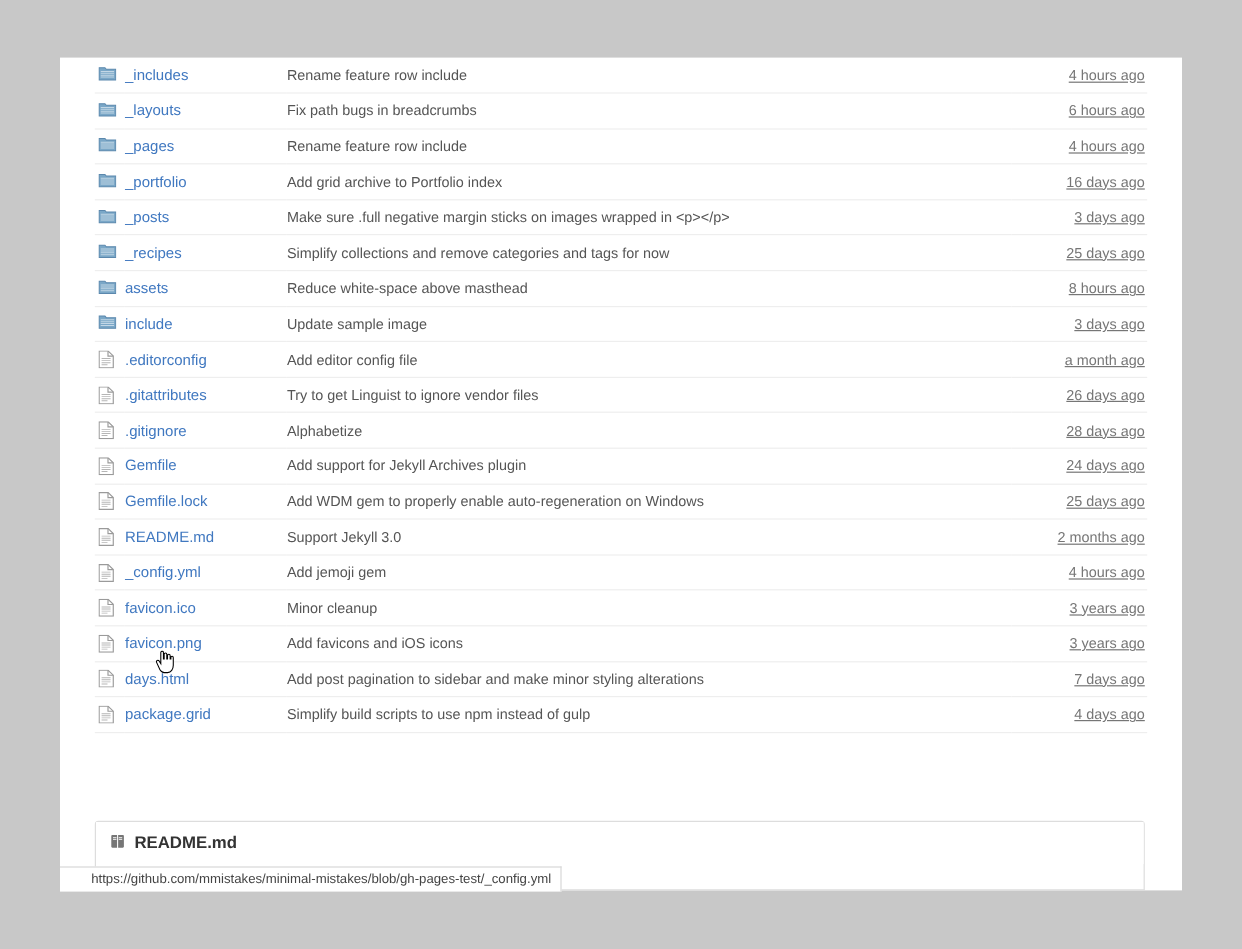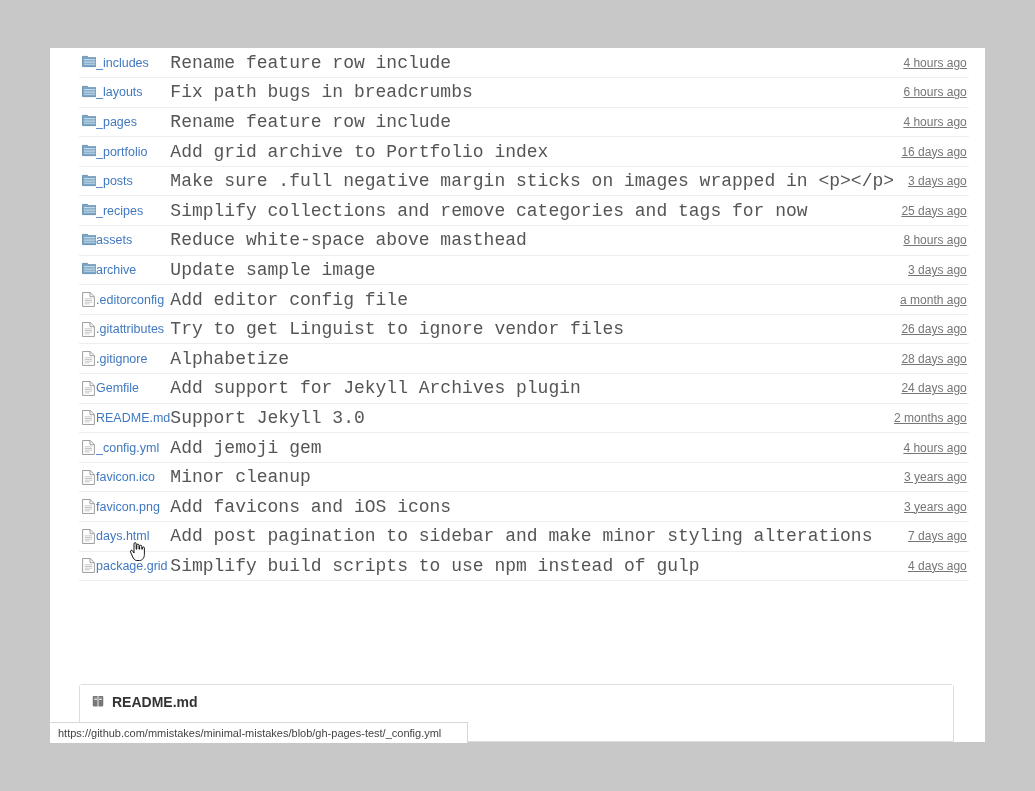--- a/index.html
+++ b/index.html
@@ -58,22 +58,21 @@
     padding-left: 3px;
   }
 
   td.col-name {
     width: 134px;
   }
 
   td.col-msg {
     width: 600px;
     color: #555;
-    font-size: 18px;
-    font-family: Liberation Mono, monospace;
+    font-size: 12px;
   }
 
   td.col-age {
     width: 110px;
     text-align: right;
     color: #767676;
     font-size: 12px;
     padding-right: 2px;
     text-decoration: underline;
   }
@@ -239,21 +238,21 @@
             <td class="col-name"><a class="fname">assets</a></td>
             <td class="col-msg"><a class="msg-link">Reduce white-space above masthead</a></td>
             <td class="col-age">8 hours ago</td>
           </tr>
           <tr class="file-row">
             <td class="col-icon"><span class="icon icon-folder"><svg width="15" height="13" viewBox="0 0 16 14">
                   <path fill="#7aa7c7" d="M0.5 1.5h5.3l1.2 1.4H15.5v9.6H0.5z"></path>
                   <path fill="#ffffff" d="M2 4.4h12v0.9H2zM2 6.1h12V7H2zM2 7.8h12v0.9H2zM2 9.5h12v0.9H2z" opacity="0.55"></path>
                   <path fill="none" stroke="#5b88ad" stroke-width="0.9" d="M0.5 1.5h5.3l1.2 1.4H15.5v9.6H0.5z"></path>
                 </svg></span></td>
-            <td class="col-name"><a class="fname">archive</a></td>
+            <td class="col-name"><a class="fname">include</a></td>
             <td class="col-msg"><a class="msg-link">Update sample image</a></td>
             <td class="col-age">3 days ago</td>
           </tr>
           <tr class="file-row">
             <td class="col-icon"><span class="icon icon-file"><svg width="13" height="15" viewBox="0 0 12 14">
                   <path fill="#ffffff" stroke="#9a9a9a" stroke-width="0.9" d="M0.5 0.5h7L11.5 4.3v9.2H0.5z"></path>
                   <path fill="none" stroke="#9a9a9a" stroke-width="0.9" d="M7.4 0.6v3.8h4"></path>
                   <path fill="#b5b5b5" d="M2.4 6h7v0.7h-7zM2.4 7.6h7v0.7h-7zM2.4 9.2h7v0.7h-7zM2.4 10.8h4.6v0.7H2.4z"></path>
                 </svg></span></td>
             <td class="col-name"><a class="fname">.editorconfig</a></td>
@@ -282,20 +281,30 @@
           </tr>
           <tr class="file-row">
             <td class="col-icon"><span class="icon icon-file"><svg width="13" height="15" viewBox="0 0 12 14">
                   <path fill="#ffffff" stroke="#9a9a9a" stroke-width="0.9" d="M0.5 0.5h7L11.5 4.3v9.2H0.5z"></path>
                   <path fill="none" stroke="#9a9a9a" stroke-width="0.9" d="M7.4 0.6v3.8h4"></path>
                   <path fill="#b5b5b5" d="M2.4 6h7v0.7h-7zM2.4 7.6h7v0.7h-7zM2.4 9.2h7v0.7h-7zM2.4 10.8h4.6v0.7H2.4z"></path>
                 </svg></span></td>
             <td class="col-name"><a class="fname">Gemfile</a></td>
             <td class="col-msg"><a class="msg-link">Add support for Jekyll Archives plugin</a></td>
             <td class="col-age">24 days ago</td>
+          </tr>
+          <tr class="file-row">
+            <td class="col-icon"><span class="icon icon-file"><svg width="13" height="15" viewBox="0 0 12 14">
+                  <path fill="#ffffff" stroke="#9a9a9a" stroke-width="0.9" d="M0.5 0.5h7L11.5 4.3v9.2H0.5z"></path>
+                  <path fill="none" stroke="#9a9a9a" stroke-width="0.9" d="M7.4 0.6v3.8h4"></path>
+                  <path fill="#b5b5b5" d="M2.4 6h7v0.7h-7zM2.4 7.6h7v0.7h-7zM2.4 9.2h7v0.7h-7zM2.4 10.8h4.6v0.7H2.4z"></path>
+                </svg></span></td>
+            <td class="col-name"><a class="fname">Gemfile.lock</a></td>
+            <td class="col-msg"><a class="msg-link">Add WDM gem to properly enable auto-regeneration on Windows</a></td>
+            <td class="col-age">25 days ago</td>
           </tr>
           <tr class="file-row">
             <td class="col-icon"><span class="icon icon-file"><svg width="13" height="15" viewBox="0 0 12 14">
                   <path fill="#ffffff" stroke="#9a9a9a" stroke-width="0.9" d="M0.5 0.5h7L11.5 4.3v9.2H0.5z"></path>
                   <path fill="none" stroke="#9a9a9a" stroke-width="0.9" d="M7.4 0.6v3.8h4"></path>
                   <path fill="#b5b5b5" d="M2.4 6h7v0.7h-7zM2.4 7.6h7v0.7h-7zM2.4 9.2h7v0.7h-7zM2.4 10.8h4.6v0.7H2.4z"></path>
                 </svg></span></td>
             <td class="col-name"><a class="fname">README.md</a></td>
             <td class="col-msg"><a class="msg-link">Support Jekyll 3.0</a></td>
             <td class="col-age">2 months ago</td>
@@ -360,21 +369,21 @@
             <path fill="#767676" d="M3 1h4.5v12H3c-.55 0-1-.45-1-1V2c0-.55.45-1 1-1zm10 0H8.5v12H13c.55 0 1-.45 1-1V2c0-.55-.45-1-1-1z"></path>
             <path fill="#ffffff" d="M3.6 3h3.3v.8H3.6zM3.6 4.6h3.3v.8H3.6zM9.1 3h3.3v.8H9.1zM9.1 4.6h3.3v.8H9.1z"></path>
           </svg>
         </span>
         <span id="readme-title">README.md</span>
       </div>
     </div>
 
   </div>
 
-  <div id="statusbar" style="width: 401.328px;">
+  <div id="statusbar" style="width: 401.328px; justify-content: flex-end;">
     <span>https://github.com/mmistakes/minimal-mistakes/blob/gh-pages-test/_config.yml</span>
   </div>
 
   <div id="cursor">
     <svg width="16" height="20" viewBox="0 0 16 20">
       <path d="M5 1.8c0-.7.5-1.2 1.1-1.2.6 0 1.1.5 1.1 1.2v5.4h.6V3.3c0-.7.5-1.2 1.1-1.2.6 0 1.1.5 1.1 1.2v3.9h.6V4.4c0-.7.5-1.2 1.1-1.2.6 0 1.1.5 1.1 1.2v2.8h.6V6.1c0-.7.5-1.2 1-1.2.6 0 1 .5 1 1.2v6.2c0 3.4-1.9 6.2-4.7 6.2H7.8c-1.6 0-2.6-.9-3.6-2.6L1.5 10c-.3-.6-.1-1.3.5-1.6.6-.3 1.2-.1 1.6.4L5 11V1.8z" fill="#ffffff" stroke="#000000" stroke-width="0.9"></path>
     </svg>
   </div>
 
 </div>

